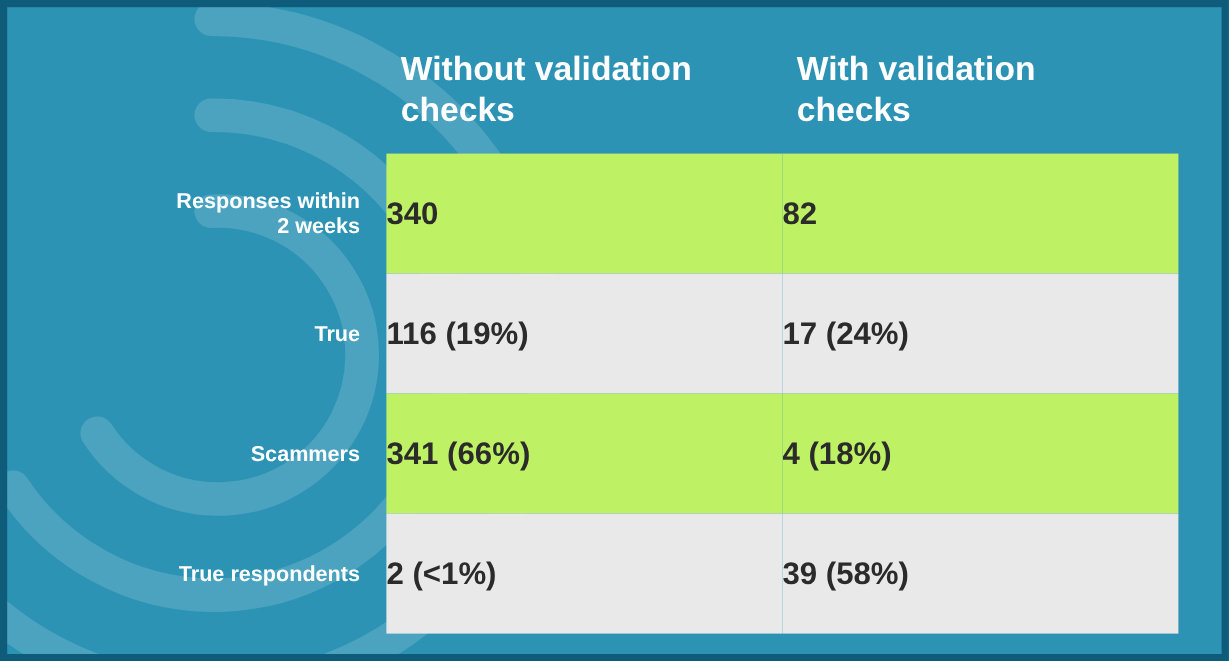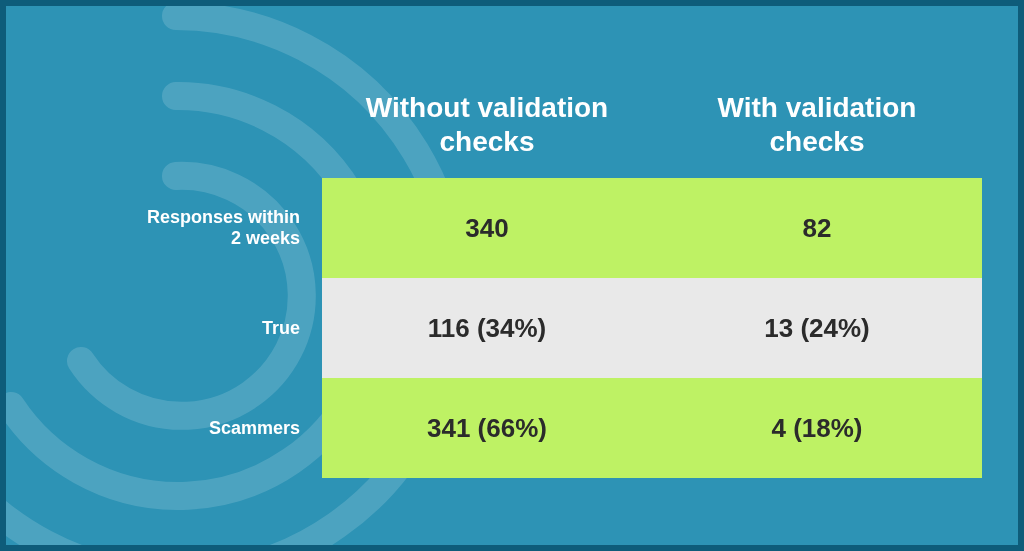--- a/index.html
+++ b/index.html
@@ -44,21 +44,21 @@
       position: relative;
       width: 940px;
       margin: 0 auto;
     }
     table {
       width: 100%;
       border-collapse: collapse;
       table-layout: fixed;
     }
     th, td {
-      text-align: center;
+      text-align: left;
       vertical-align: middle;
     }
     thead th {
       color: #ffffff;
       font-size: 28px;
       font-weight: 700;
       padding: 18px 12px 20px 12px;
       line-height: 1.2;
       background: transparent;
     }
@@ -125,26 +125,33 @@
           <th class="rowhead">
             <span>Responses within<br>2 weeks</span>
           </th>
           <td>340</td>
           <td>82</td>
         </tr>
         <tr class="row-grey">
           <th class="rowhead">
             <span>True</span>
           </th>
-          <td>116 (34%)</td>
-          <td>13 (24%)</td>
+          <td>116 (19%)</td>
+          <td>17 (24%)</td>
         </tr>
         <tr class="row-white">
           <th class="rowhead">
             <span>Scammers</span>
           </th>
           <td>341 (66%)</td>
           <td>4 (18%)</td>
         </tr>
+        <tr class="row-grey">
+          <th class="rowhead">
+            <span>True respondents</span>
+          </th>
+          <td>2 (&lt;1%)</td>
+          <td>39 (58%)</td>
+        </tr>
       </tbody>
     </table>
   </div>
 </div>
 
 </body></html>

